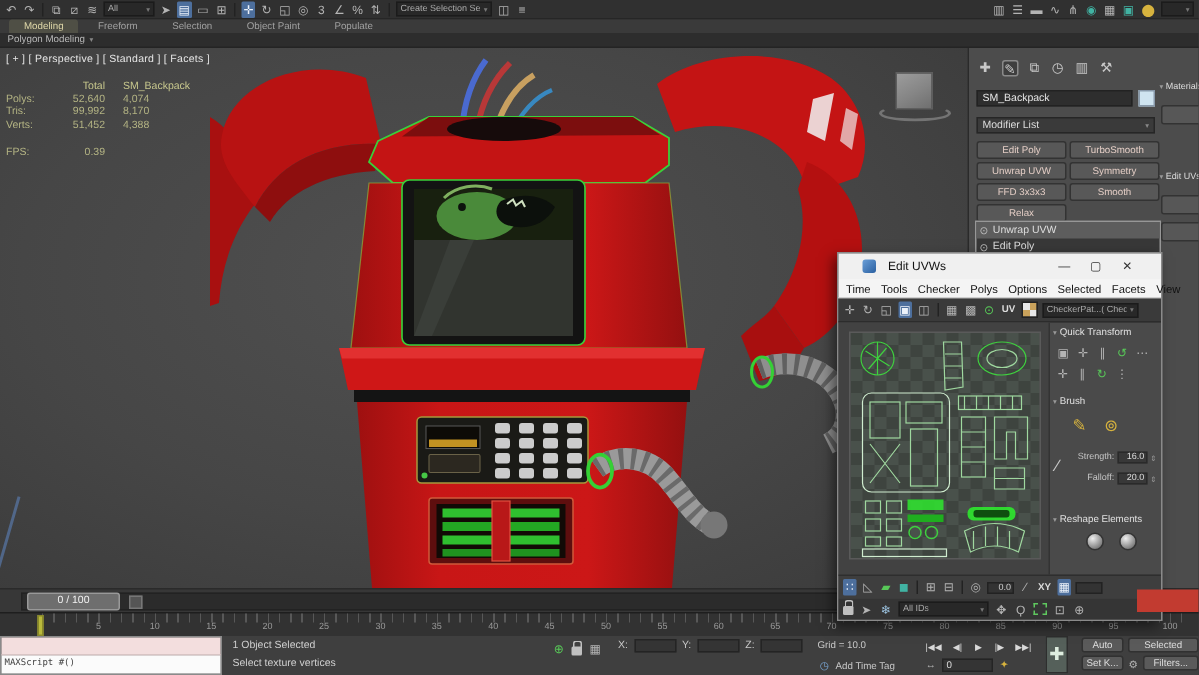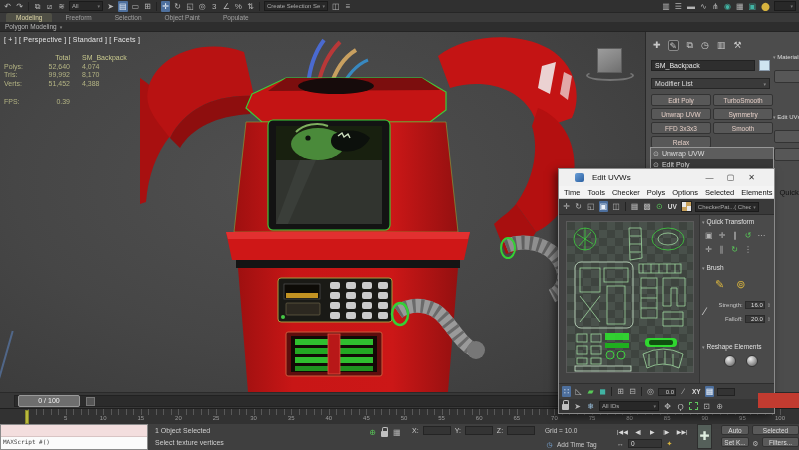--- a/index.html
+++ b/index.html
@@ -432,22 +432,22 @@
     <span class="uv-ctl">▢</span>
     <span class="uv-ctl">✕</span>
   </div>
   <div class="uv-menu" id="uvMenus">
       <span>Time</span>
       <span>Tools</span>
       <span>Checker</span>
       <span>Polys</span>
       <span>Options</span>
       <span>Selected</span>
-      <span>Elements</span>
-      <span>Quick</span>
+      <span>Facets</span>
+      <span>View</span>
     </div>
   <div class="uv-tools">
       <span class="ic">✛</span>
       <span class="ic">↻</span>
       <span class="ic">◱</span>
       <span class="ic act">▣</span>
       <span class="ic">◫</span>
       <i class="tsep"></i>
       <span class="ic">▦</span>
       <span class="ic">▩</span>

